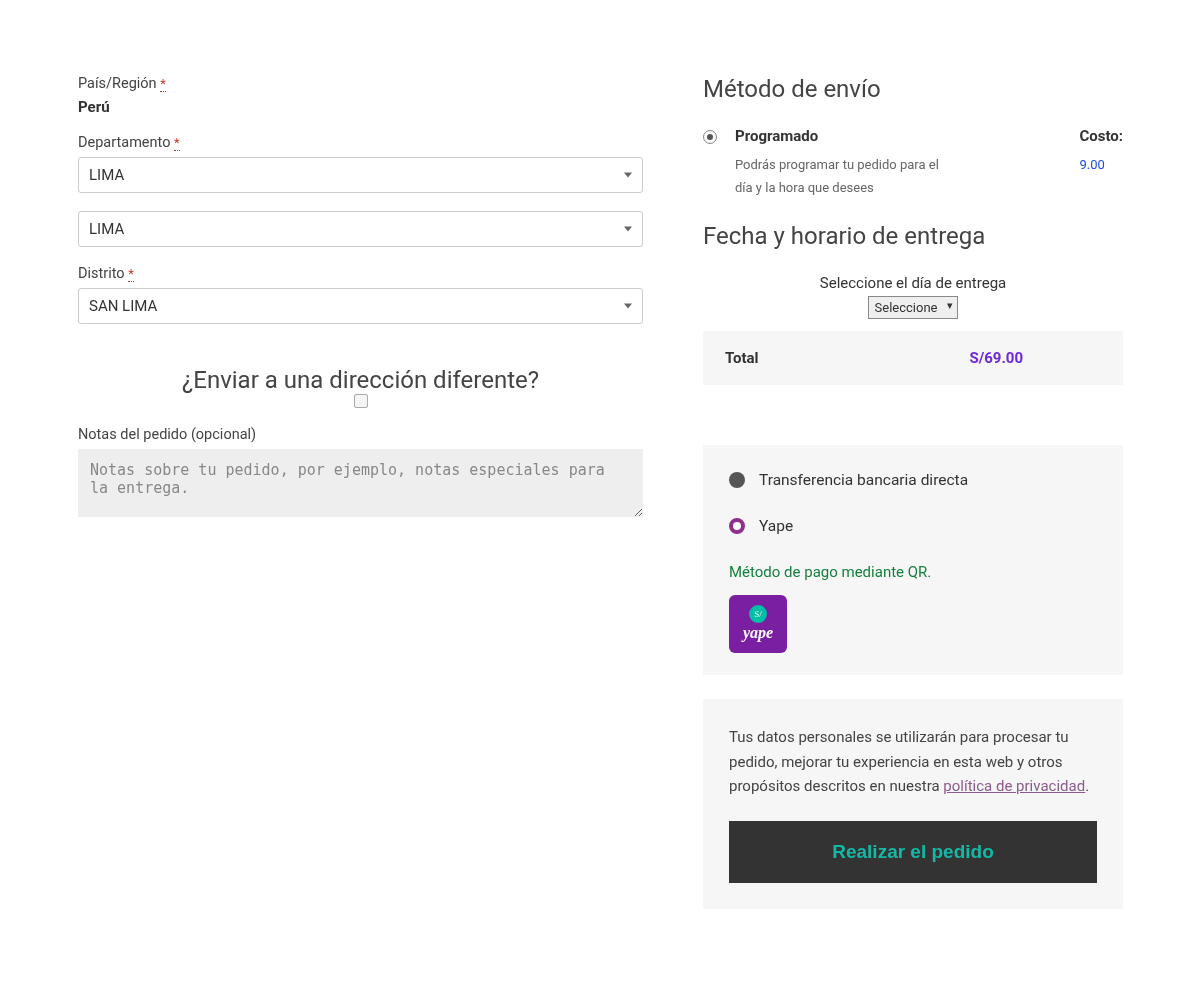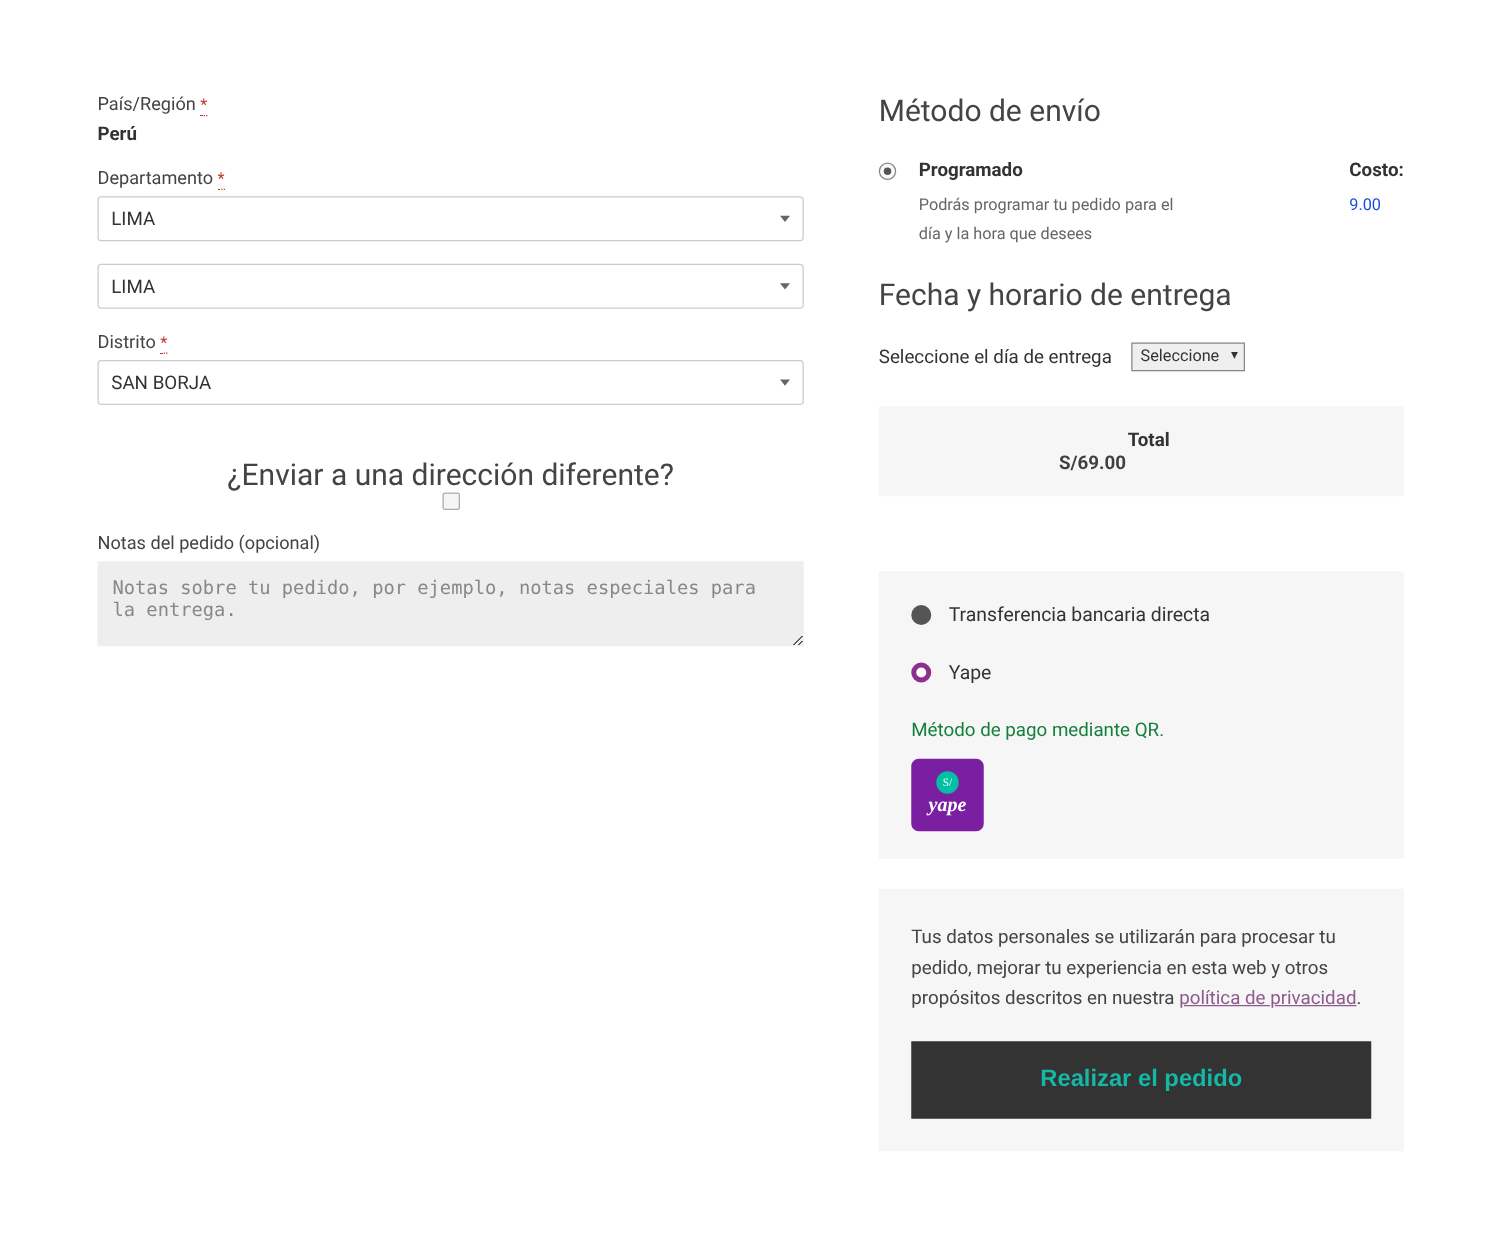--- a/index.html
+++ b/index.html
@@ -30,27 +30,27 @@
     
     .shipping-row { display: flex; align-items: flex-start; gap: 18px; margin-bottom: 22px; }
     .radio-outer { width: 14px; height: 14px; border: 1px solid #888; border-radius: 50%; display: flex; align-items: center; justify-content: center; margin-top: 3px; flex-shrink: 0; background:#fafafa; }
     .radio-inner { width: 6px; height: 6px; background: #555; border-radius: 50%; }
     .shipping-content { flex: 1; }
     .shipping-top { display: flex; justify-content: space-between; font-weight: 700; font-size: 15px; color: #333; }
     .shipping-desc { font-size: 13px; color: #666; margin-top: 8px; line-height: 1.8; max-width: 220px; }
     .shipping-cost-label { font-weight: 700; }
     .shipping-cost-val { font-weight: 400; font-size: 13px; margin-top: 12px; color:#1d4ed8; }
     
-    .delivery-row { display: flex; align-items: center; gap: 16px; margin-bottom: 28px; font-size: 15px; color: #333; }
+    .delivery-row { display: flex; align-items: center; gap: 4px; margin-bottom: 12px; font-size: 15px; color: #333; flex-direction: column; }
     .mini-select { border: 1px solid #888; background: #efefef; padding: 3px 20px 3px 6px; font-size: 13px; position: relative; cursor: pointer; }
     .mini-select::after { content: '▾'; position: absolute; right: 5px; top: 2px; font-size: 11px; color: #333; }
     
-    .total-row { display: flex; justify-content: space-between; align-items: center; background: #f6f6f6; padding: 18px 10px 18px 22px; font-size: 15px; flex-direction: column; }
+    .total-row { display: flex; justify-content: space-between; align-items: center; background: #f6f6f6; padding: 18px 10px 18px 22px; font-size: 15px; }
     .total-row .total-label { font-weight: 700; color: #333; }
-    .total-row .total-value { font-weight: 700; color: #404040; padding-right: 90px; }
+    .total-row .total-value { font-weight: 700; color: #6d28d9; padding-right: 90px; }
     
     .payment-box { background: #f6f6f6; padding: 26px 26px 22px 26px; margin-top: 60px; }
     .payment-option { display: flex; align-items: center; gap: 14px; margin-bottom: 28px; }
     .pay-radio { width: 16px; height: 16px; border-radius: 50%; flex-shrink: 0; }
     .pay-radio.unselected { background: #555; }
     .pay-radio.selected { border: 4px solid #8e2f8e; background: #fff; width:16px; height:16px; }
     .payment-label { font-size: 15.5px; color: #333; }
     .payment-desc { font-size: 15px; color: #15803d; margin-top: 10px; margin-bottom: 14px; }
     .yape-logo { width: 58px; height: 58px; background: #7b1fa2; border-radius: 6px; display: flex; flex-direction: column; align-items: center; justify-content: center; color: #fff; font-family: cursive; }
     .yape-logo .coin { width: 18px; height: 18px; background: #00bfa5; border-radius: 50%; font-size: 9px; display:flex; align-items:center; justify-content:center; color:#fff; margin-bottom:1px; }
@@ -77,21 +77,21 @@
       <span class="label"><span>Departamento</span> <span class="required">*</span></span>
       <div class="select">LIMA</div>
     </div>
 
     <div class="form-group">
       <div class="select">LIMA</div>
     </div>
 
     <div class="form-group">
       <span class="label"><span>Distrito</span> <span class="required">*</span></span>
-      <div class="select">SAN BORJA</div>
+      <div class="select">SAN LIMA</div>
     </div>
 
 
     <div class="ship-diff-row">
       <h3>¿Enviar a una dirección diferente?</h3>
       <div class="checkbox"></div>
     </div>
 
     <div class="form-group">
       <span class="label">Notas del pedido (opcional)</span>

